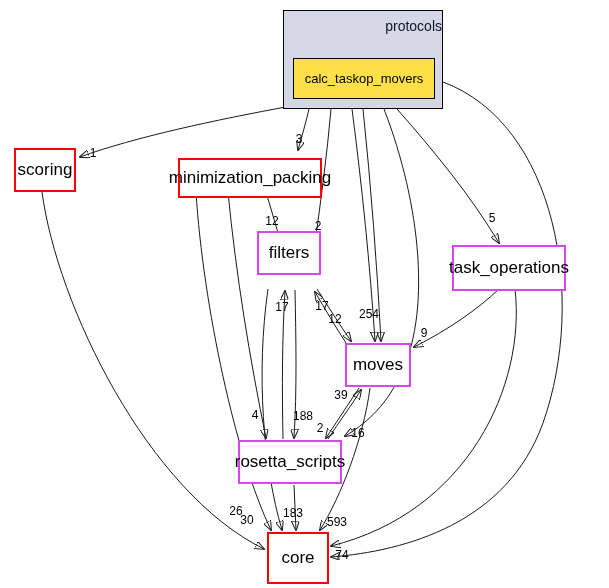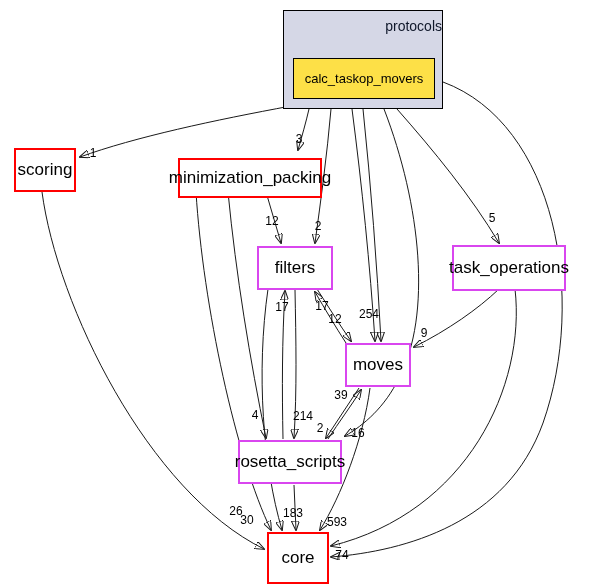--- a/index.html
+++ b/index.html
@@ -111,38 +111,38 @@
     <path d="M 515,289 C 526,385 468,512 331,546" marker-end="url(#arrow)"></path>
   </svg>
 
   <div class="cluster">
     <div class="cluster-label">protocols</div>
     <div class="current-node">calc_taskop_movers</div>
   </div>
 
   <div class="node red" style="left:14px;  top:148px; width:62px;  height:44px">scoring</div>
   <div class="node red" style="left:178px; top:158px; width:144px; height:40px">minimization_packing</div>
-  <div class="node" style="left:257px; top:246px; width:76px;  height:44px">filters</div>
+  <div class="node" style="left:257px; top:231px; width:64px;  height:44px">filters</div>
   <div class="node" style="left:452px; top:245px; width:114px; height:46px">task_operations</div>
   <div class="node" style="left:345px; top:343px; width:66px;  height:44px">moves</div>
   <div class="node" style="left:238px; top:440px; width:104px; height:44px">rosetta_scripts</div>
   <div class="node red" style="left:267px; top:532px; width:62px;  height:52px">core</div>
 
   <span class="edge-label" style="left:93px;  top:153px">1</span>
   <span class="edge-label" style="left:299px; top:139px">3</span>
   <span class="edge-label" style="left:272px; top:221px">12</span>
   <span class="edge-label" style="left:318px; top:226px">2</span>
   <span class="edge-label" style="left:492px; top:218px">5</span>
   <span class="edge-label" style="left:322px; top:306px">17</span>
   <span class="edge-label" style="left:335px; top:319px">12</span>
   <span class="edge-label" style="left:369px; top:314px">254</span>
   <span class="edge-label" style="left:424px; top:333px">9</span>
   <span class="edge-label" style="left:282px; top:307px">17</span>
   <span class="edge-label" style="left:255px; top:415px">4</span>
-  <span class="edge-label" style="left:303px; top:416px">214</span>
+  <span class="edge-label" style="left:303px; top:416px">188</span>
   <span class="edge-label" style="left:320px; top:428px">2</span>
   <span class="edge-label" style="left:341px; top:395px">39</span>
   <span class="edge-label" style="left:358px; top:433px">16</span>
   <span class="edge-label" style="left:236px; top:511px">26</span>
   <span class="edge-label" style="left:247px; top:520px">30</span>
   <span class="edge-label" style="left:293px; top:513px">183</span>
   <span class="edge-label" style="left:337px; top:522px">593</span>
   <span class="edge-label" style="left:342px; top:555px">74</span>
 
 </div>

